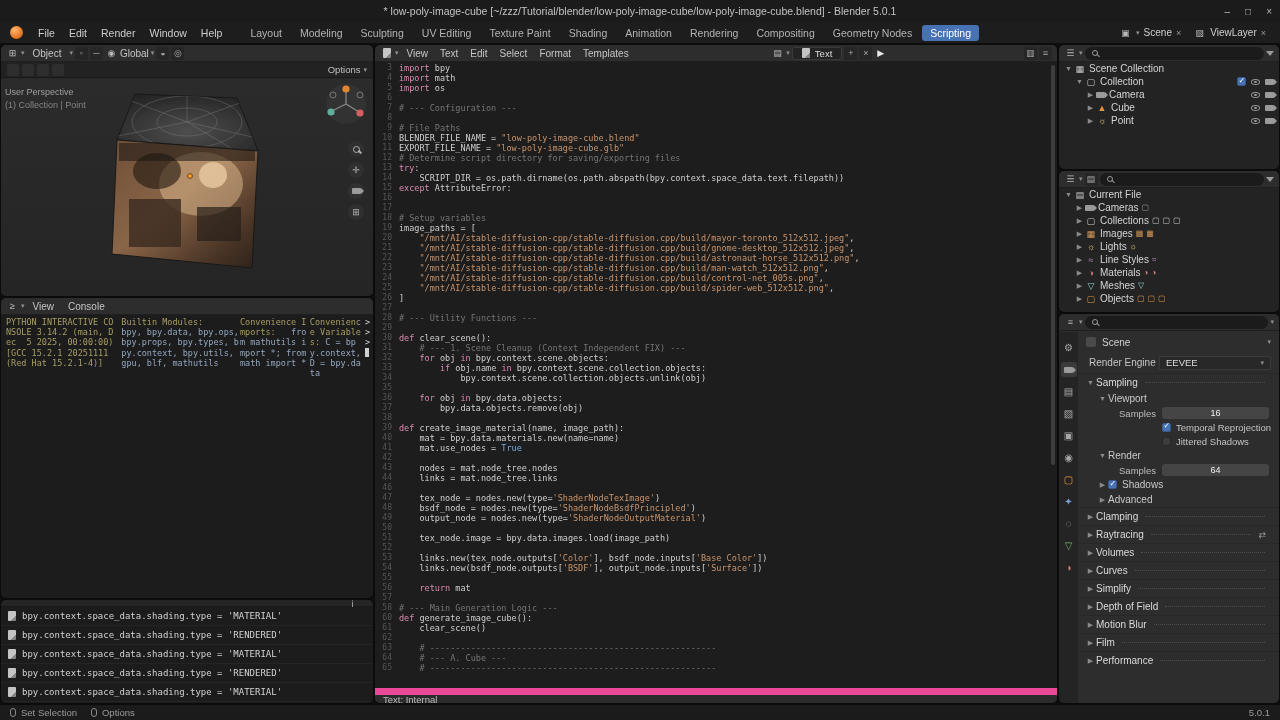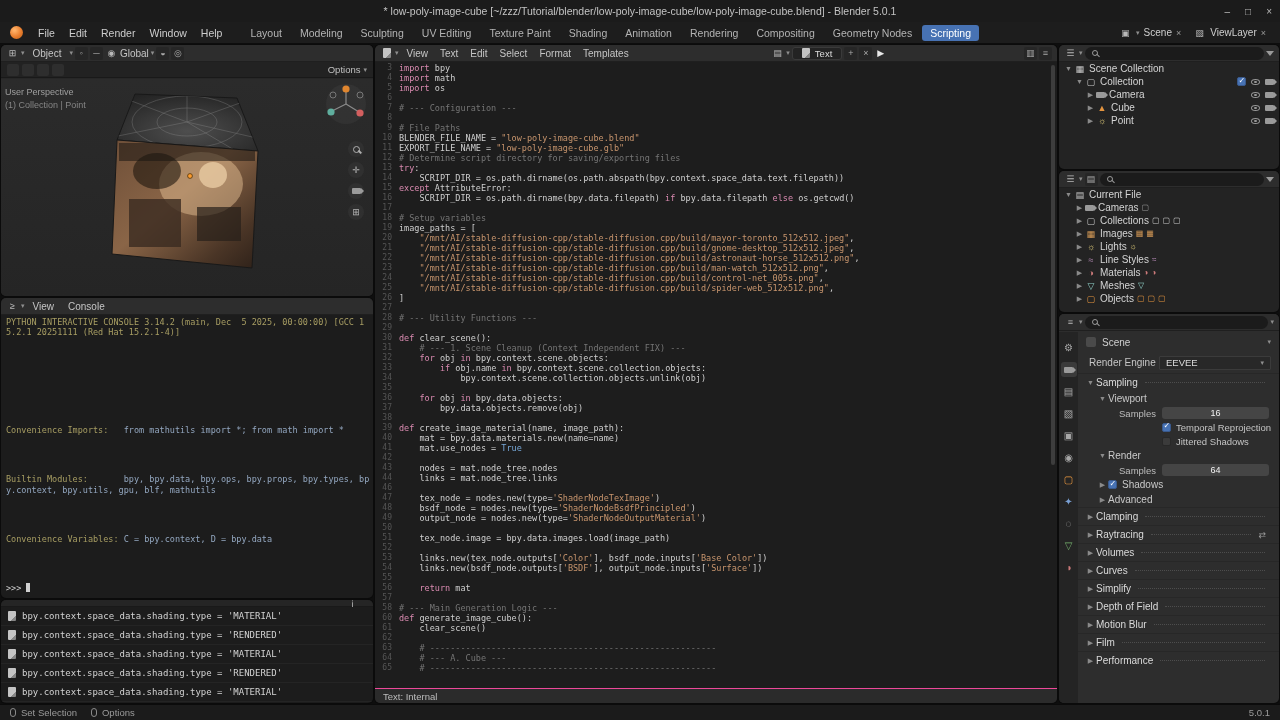--- a/index.html
+++ b/index.html
@@ -42,21 +42,21 @@
   .ovl2{position:absolute;left:4px;top:21px;font-size:9px;color:#858585;}
   .vpbtn{position:absolute;right:9px;width:16px;height:16px;border-radius:50%;background:rgba(55,55,55,.55);color:#b5b5b5;display:flex;align-items:center;justify-content:center;font-size:9px;}
   .gizmo{position:absolute;right:5px;top:3px;}
   .magbig{width:7px;height:7px;border:1.5px solid #b0b0b0;border-radius:50%;position:relative;}
   .magbig:after{content:"";position:absolute;width:4px;height:1.5px;background:#b0b0b0;transform:rotate(45deg);right:-3.4px;bottom:-1.4px;}
   .camico{width:9px;height:6px;background:#9a9a9a;border-radius:1px;position:relative;flex:none;}
   .camico:after{content:"";position:absolute;right:-3px;top:0;border-left:3px solid #9a9a9a;border-top:3px solid transparent;border-bottom:3px solid transparent;}
 
   
   #console{left:1px;top:298px;width:372px;height:300px;background:#1c1c1c;}
-  .con-body{position:absolute;left:5px;right:3px;top:19px;bottom:5px;display:flex;flex-direction:column;justify-content:space-between;font-family:"DejaVu Sans Mono",monospace;font-size:8.5px;line-height:1.2;overflow:hidden;}
+  .con-body{position:absolute;left:5px;right:3px;top:19px;bottom:5px;display:flex;flex-direction:row;justify-content:space-between;font-family:"DejaVu Sans Mono",monospace;font-size:8.5px;line-height:1.2;overflow:hidden;}
   .con-line{white-space:pre-wrap;word-break:break-all;color:#cfcfcf;}
   .con-banner{color:#a89e63;}
   .con-label{color:#a89e63;}
   .con-val{color:#93a7c0;}
   .cursor{display:inline-block;width:4px;height:9px;background:#d0d0d0;vertical-align:-1px;}
 
   
   #info{left:1px;top:600px;width:372px;height:103px;background:#1c1c1c;}
   .info-strip{height:7px;background:#252525;border-bottom:1px solid #191919;position:relative;}
   .info-strip .edico{position:absolute;right:14px;top:-3px;}
@@ -65,21 +65,21 @@
 
   
   #ted{left:375px;top:45px;width:682px;height:658px;}
   .dbname{display:flex;align-items:center;gap:5px;background:#232323;border:1px solid #3a3a3a;border-radius:3px;height:13px;padding:0 9px;font-size:9.5px;color:#ddd;}
   .code-wrap{position:absolute;left:0;top:18px;right:0;bottom:15px;overflow:hidden;font-family:"DejaVu Sans Mono",monospace;font-size:8.5px;line-height:10px;}
   .crow{display:flex;height:10px;}
   .ln{width:24px;flex:none;text-align:right;padding-right:7px;color:#555;font-size:8px;}
   .ctext{white-space:pre;color:#cfcfcf;}
   .ctext .c{color:#757575;} .ctext .s{color:#c8956d;} .ctext .k{color:#d98ab0;} .ctext .b{color:#77a8d8;}
   .vsb{position:absolute;right:2px;top:20px;width:4px;height:400px;background:#4c4c4c;border-radius:2px;opacity:.7;}
-  .tfoot{position:absolute;left:0;bottom:0;right:0;height:15px;background:#2b2b2b;border-top:1px solid #ec4899;display:flex;align-items:center;padding:0 8px;font-size:9.5px;color:#bdbdbd;}
+  .tfoot{position:absolute;left:0;bottom:0;right:0;height:15px;background:#2b2b2b;border-top:7px solid #ec4899;display:flex;align-items:center;padding:0 8px;font-size:9.5px;color:#bdbdbd;}
 
   
   #outl{left:1059px;top:45px;width:220px;height:124px;background:#232323;}
   #bfile{left:1059px;top:171px;width:220px;height:141px;background:#232323;}
   .orow{height:13px;display:flex;align-items:center;font-size:10px;color:#d4d4d4;padding-right:5px;white-space:nowrap;}
   .exp{width:11px;text-align:center;color:#8a8a8a;font-size:7px;flex:none;}
   .oico{width:12px;text-align:center;font-size:9px;flex:none;margin-right:3px;}
   .oright{margin-left:auto;display:flex;align-items:center;gap:5px;}
   .eye{width:9px;height:6px;border:1px solid #969696;border-radius:50%;position:relative;flex:none;}
   .eye:after{content:"";position:absolute;left:2.3px;top:1px;width:2.4px;height:2.4px;border-radius:50%;background:#969696;}
@@ -257,22 +257,22 @@
 <div class="ed" id="console">
   <div class="ehdr">
     <span class="edico">≥</span>
       <span class="chev">▾</span>
     <span class="hmenu" id="conmenu0">View</span>
     <span class="hmenu" id="conmenu1">Console</span>
   </div>
   <div class="con-body" id="conbody">
       <div class="con-line con-banner">PYTHON INTERACTIVE CONSOLE 3.14.2 (main, Dec  5 2025, 00:00:00) [GCC 15.2.1 20251111 (Red Hat 15.2.1-4)]</div>
       <div class="con-line">&nbsp;</div>
+      <div class="con-line"><span class="con-label">Builtin Modules:       </span><span class="con-val">bpy, bpy.data, bpy.ops, bpy.props, bpy.types, bpy.context, bpy.utils, gpu, blf, mathutils</span></div>
       <div class="con-line"><span class="con-label">Convenience Imports:   </span><span class="con-val">from mathutils import *; from math import *</span></div>
-      <div class="con-line"><span class="con-label">Builtin Modules:       </span><span class="con-val">bpy, bpy.data, bpy.ops, bpy.props, bpy.types, bpy.context, bpy.utils, gpu, blf, mathutils</span></div>
       <div class="con-line"><span class="con-label">Convenience Variables: </span><span class="con-val">C = bpy.context, D = bpy.data</span></div>
       <div class="con-line"><span>&gt;&gt;&gt; </span><span class="cursor"></span></div>
     </div>
 </div>
 
 <div class="ed" id="info">
   <div class="info-strip">
       <span class="edico">ℹ</span>
     </div>
   <div id="inforows">
@@ -360,21 +360,20 @@
       <div class="crow">
         <span class="ln">14</span>
         <span class="ctext">    SCRIPT_DIR = os.path.dirname(os.path.abspath(bpy.context.space_data.text.filepath))</span>
       </div>
       <div class="crow">
         <span class="ln">15</span>
         <span class="ctext"><span class="k">except</span> AttributeError:</span>
       </div>
       <div class="crow">
         <span class="ln">16</span>
-        <span class="ctext">    SCRIPT_DIR = os.path.dirname(bpy.data.filepath) <span class="k">if</span> bpy.data.filepath <span class="k">else</span> os.getcwd()</span>
       </div>
       <div class="crow">
         <span class="ln">17</span>
         <span class="ctext">&nbsp;</span>
       </div>
       <div class="crow">
         <span class="ln">18</span>
         <span class="ctext"><span class="c"># Setup variables</span></span>
       </div>
       <div class="crow">

